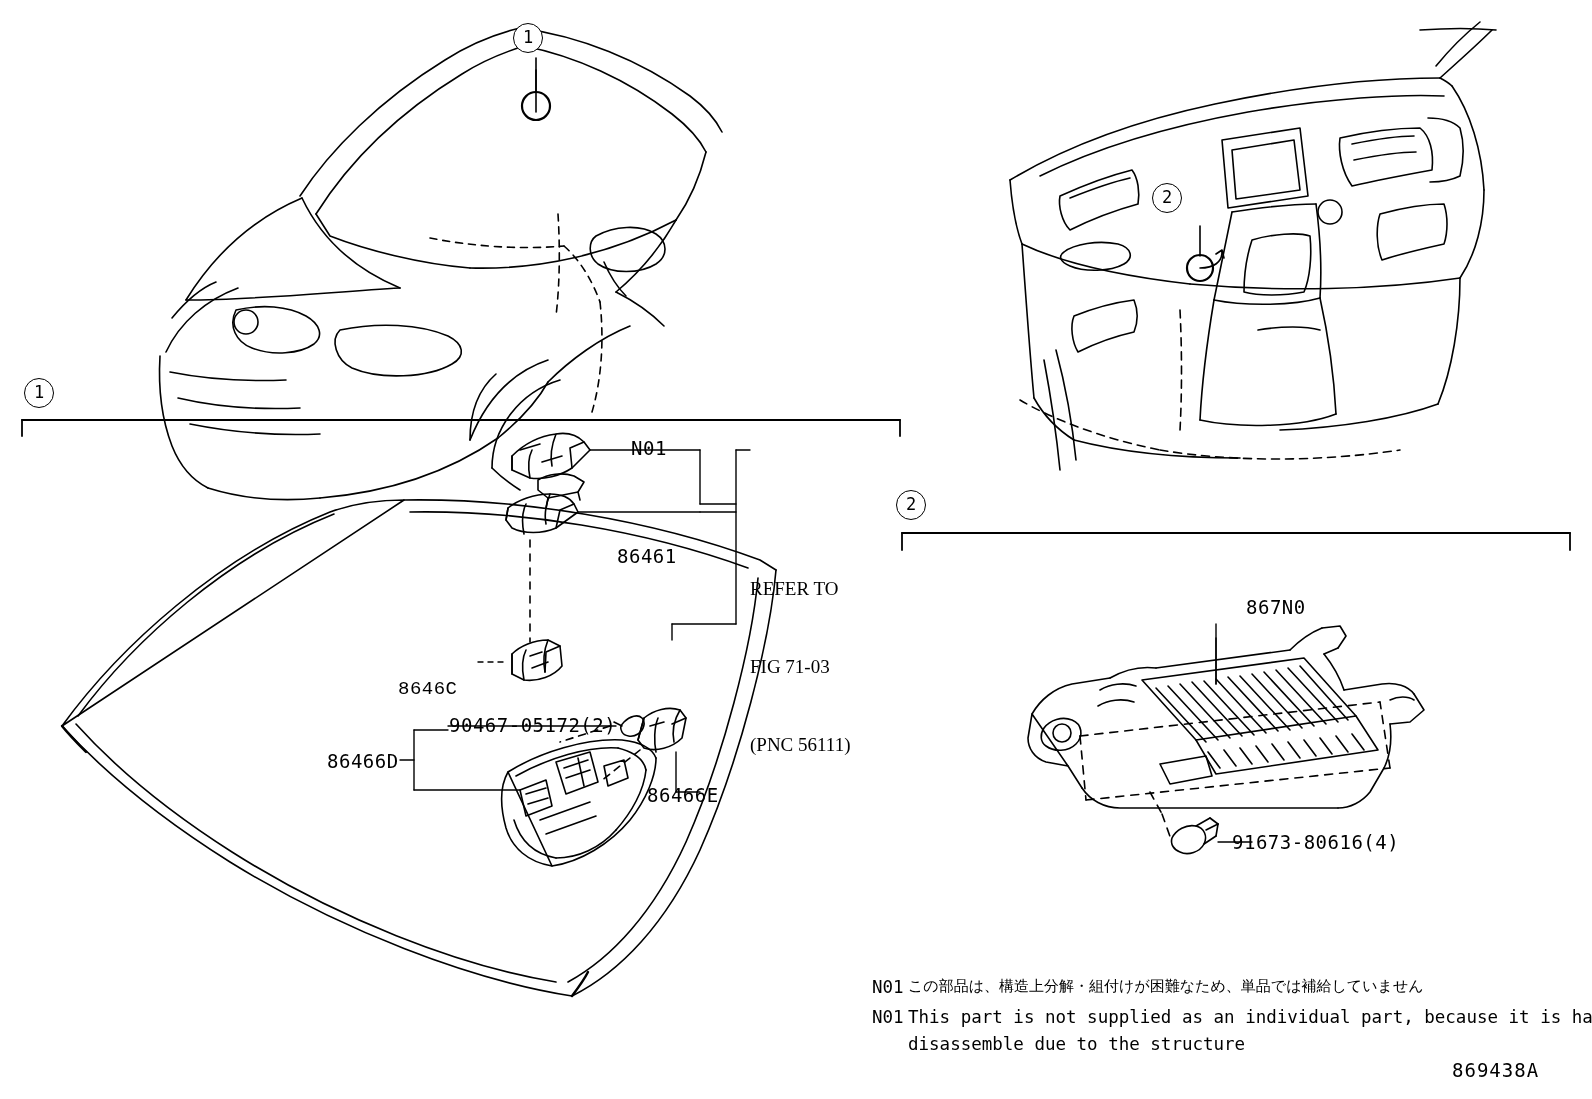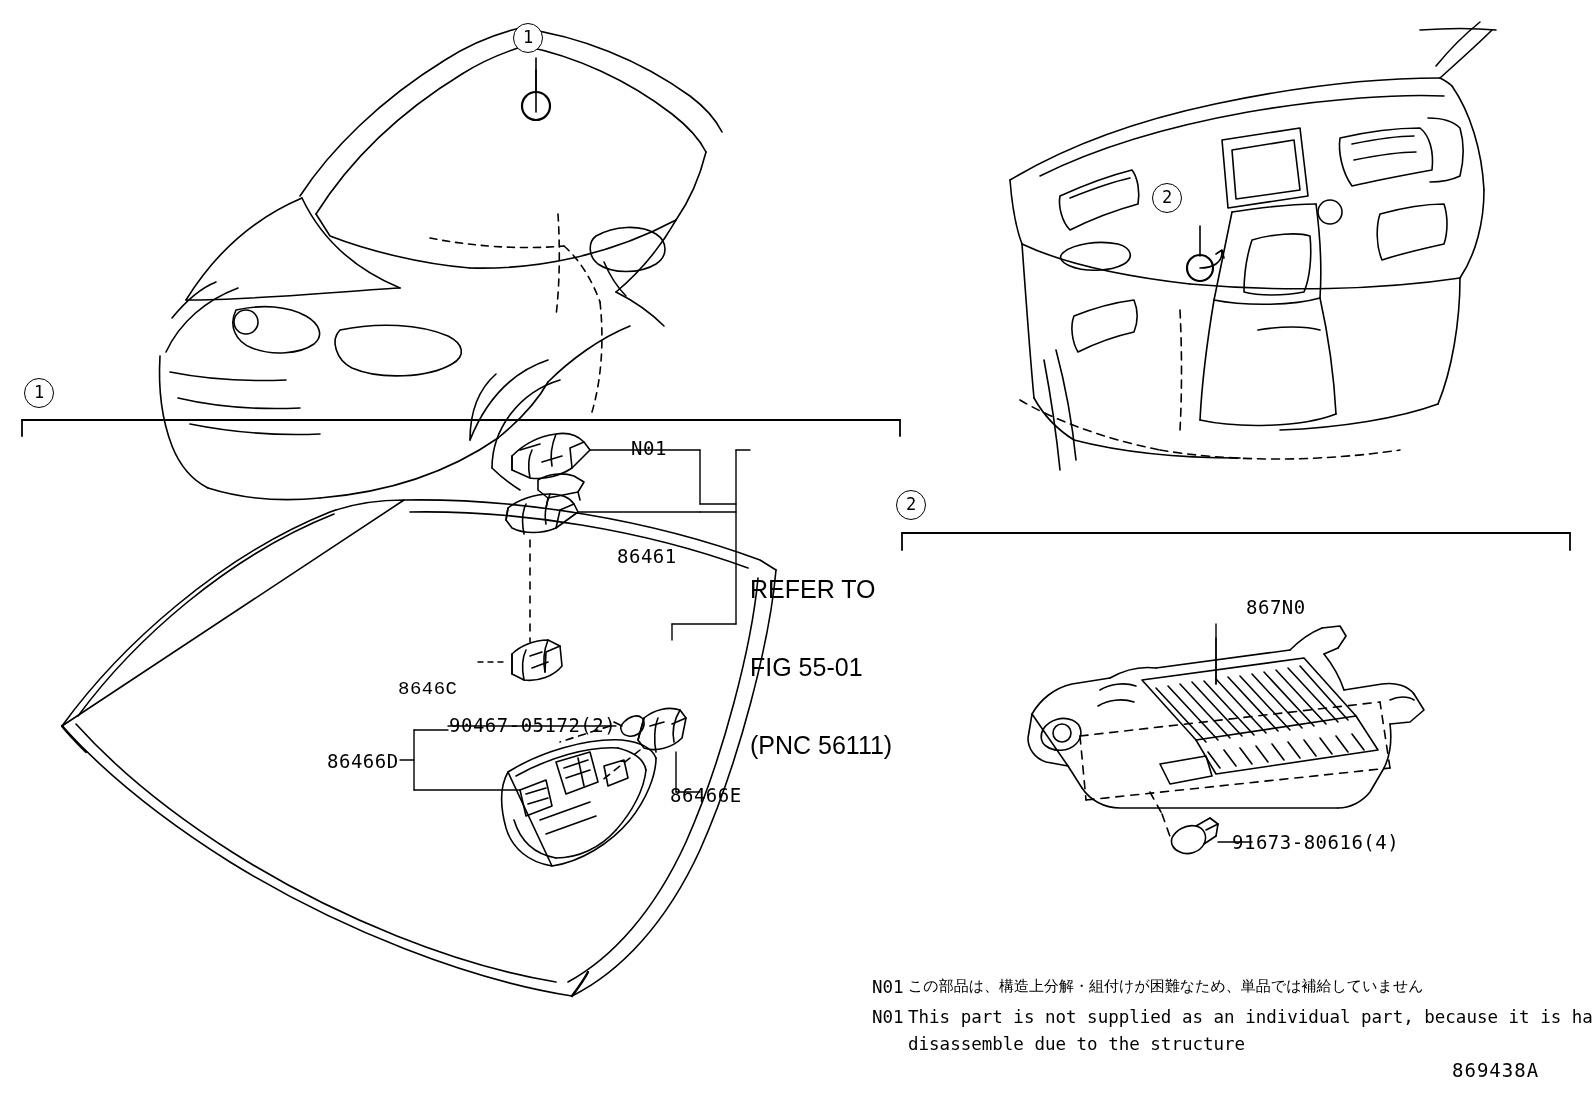--- a/index.html
+++ b/index.html
@@ -61,22 +61,22 @@
     border-radius: 50%;
     box-sizing: border-box;
     text-align: center;
     line-height: 27px;
     font-family: "DejaVu Sans Mono", monospace;
     font-size: 17px;
     background: #fff;
   }
   .refer-block {
     position: absolute;
-    font-family: Liberation Sans, sans-serif;
-    font-size: 25px;
+    font-family: Liberation Serif, serif;
+    font-size: 19px;
     line-height: 26px;
     white-space: pre;
   }
 </style>
 </head>
 <body>
 
 <div class="stage">
 
   <svg class="art" viewBox="0 0 1592 1099">
@@ -410,27 +410,27 @@
   <div class="callout" style="left:513px; top:23px;">1</div>
   <div class="callout" style="left:1152px; top:183px;">2</div>
   <div class="callout" style="left:24px; top:378px;">1</div>
   <div class="callout" style="left:896px; top:490px;">2</div>
 
   <div class="lbl" style="left:631px; top:437px;">N01</div>
   <div class="lbl" style="left:617px; top:545px;">86461</div>
   <div class="lbl" style="left:398px; top:678px;font-family:Liberation Mono, monospace;">8646C</div>
   <div class="lbl" style="left:449px; top:714px;">90467-05172(2)</div>
   <div class="lbl" style="left:327px; top:750px;">86466D</div>
-  <div class="lbl" style="left:647px; top:784px;margin-left:23px;">86466E</div>
+  <div class="lbl" style="left:647px; top:784px;">86466E</div>
   <div class="lbl" style="left:1246px; top:596px;">867N0</div>
   <div class="lbl" style="left:1232px; top:831px;">91673-80616(4)</div>
 
   <div class="refer-block" style="left:750px; top:524px;">
     <div>REFER TO</div>
-    <div>FIG 55-01</div>
+    <div>FIG 71-03</div>
     <div>(PNC 56111)</div>
   </div>
 
   <div class="note" style="left:872px; top:977px;">N01</div>
   <div class="note note-jp" style="left:908px; top:977px;">この部品は、構造上分解・組付けが困難なため、単品では補給していません</div>
 
   <div class="note" style="left:872px; top:1007px;">N01</div>
   <div class="note" style="left:908px; top:1007px;">This part is not supplied as an individual part, because it is hard to assemble/</div>
   <div class="note" style="left:908px; top:1034px;">disassemble due to the structure</div>
 

